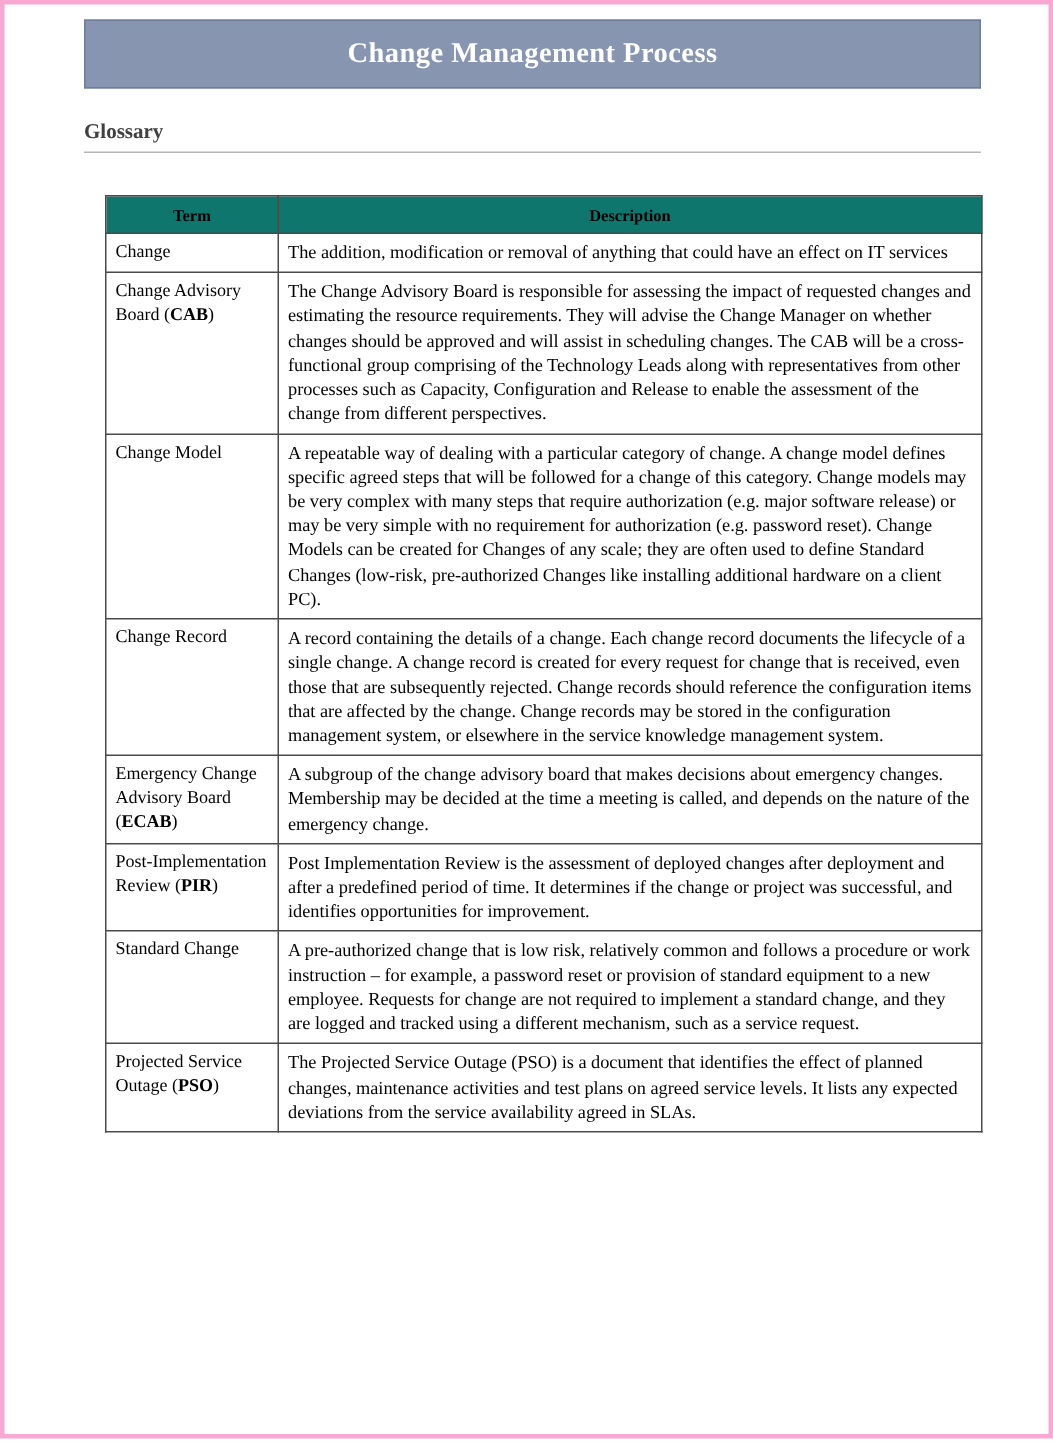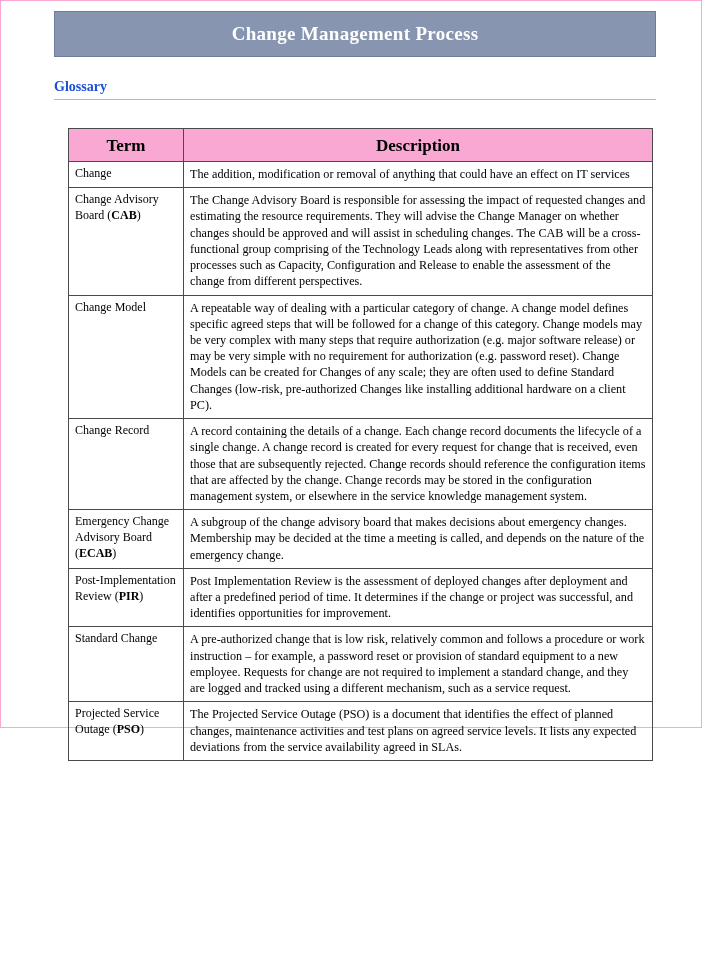--- a/index.html
+++ b/index.html
@@ -10,24 +10,24 @@
     width: 702px;
     height: 968px;
     background: #ffffff;
     font-family: "Liberation Serif", serif;
     color: #000000;
     position: relative;
     overflow: hidden;
   }
   .page {
     width: 702px;
-    height: 728px;
+    height: 959px;
     box-sizing: border-box;
     padding: 0;
-    border: 1px solid #f9a8d4;
+    border: 3px solid #f9a8d4;
     position: relative;
   }
   .header-banner {
     margin: 10px 45px 0 53px;
     height: 44px;
     background: #8795b0;
     border: 1px solid #6f7d99;
     display: flex;
     align-items: center;
     justify-content: center;
@@ -39,43 +39,43 @@
     color: #ffffff;
     letter-spacing: 0.3px;
   }
   .section-title-wrap {
     margin: 22px 45px 0 53px;
   }
   .section-title {
     font-family: "Liberation Serif", serif;
     font-size: 14px;
     font-weight: bold;
-    color: #1d4ed8;
+    color: #404040;
     padding-bottom: 3px;
   }
   .section-rule {
     border-bottom: 1px solid #b7b7b7;
     height: 0;
     margin-top: 1px;
   }
   table.glossary {
     margin: 28px 50px 0 67px;
     border-collapse: collapse;
     width: 584px;
     table-layout: fixed;
   }
   table.glossary th, table.glossary td {
     border: 1px solid #4a4a4a;
     vertical-align: top;
     padding: 4px 6px 5px 6px;
   }
   table.glossary th {
-    background: #f9a8d4;
+    background: #0f766e;
     text-align: center;
-    font-size: 17px;
+    font-size: 11px;
     font-weight: bold;
     padding-top: 7px;
   }
   col.term-col { width: 115px; }
   col.desc-col { width: 469px; }
   td.term {
     font-size: 12px;
     line-height: 1.32;
   }
   td.desc {

